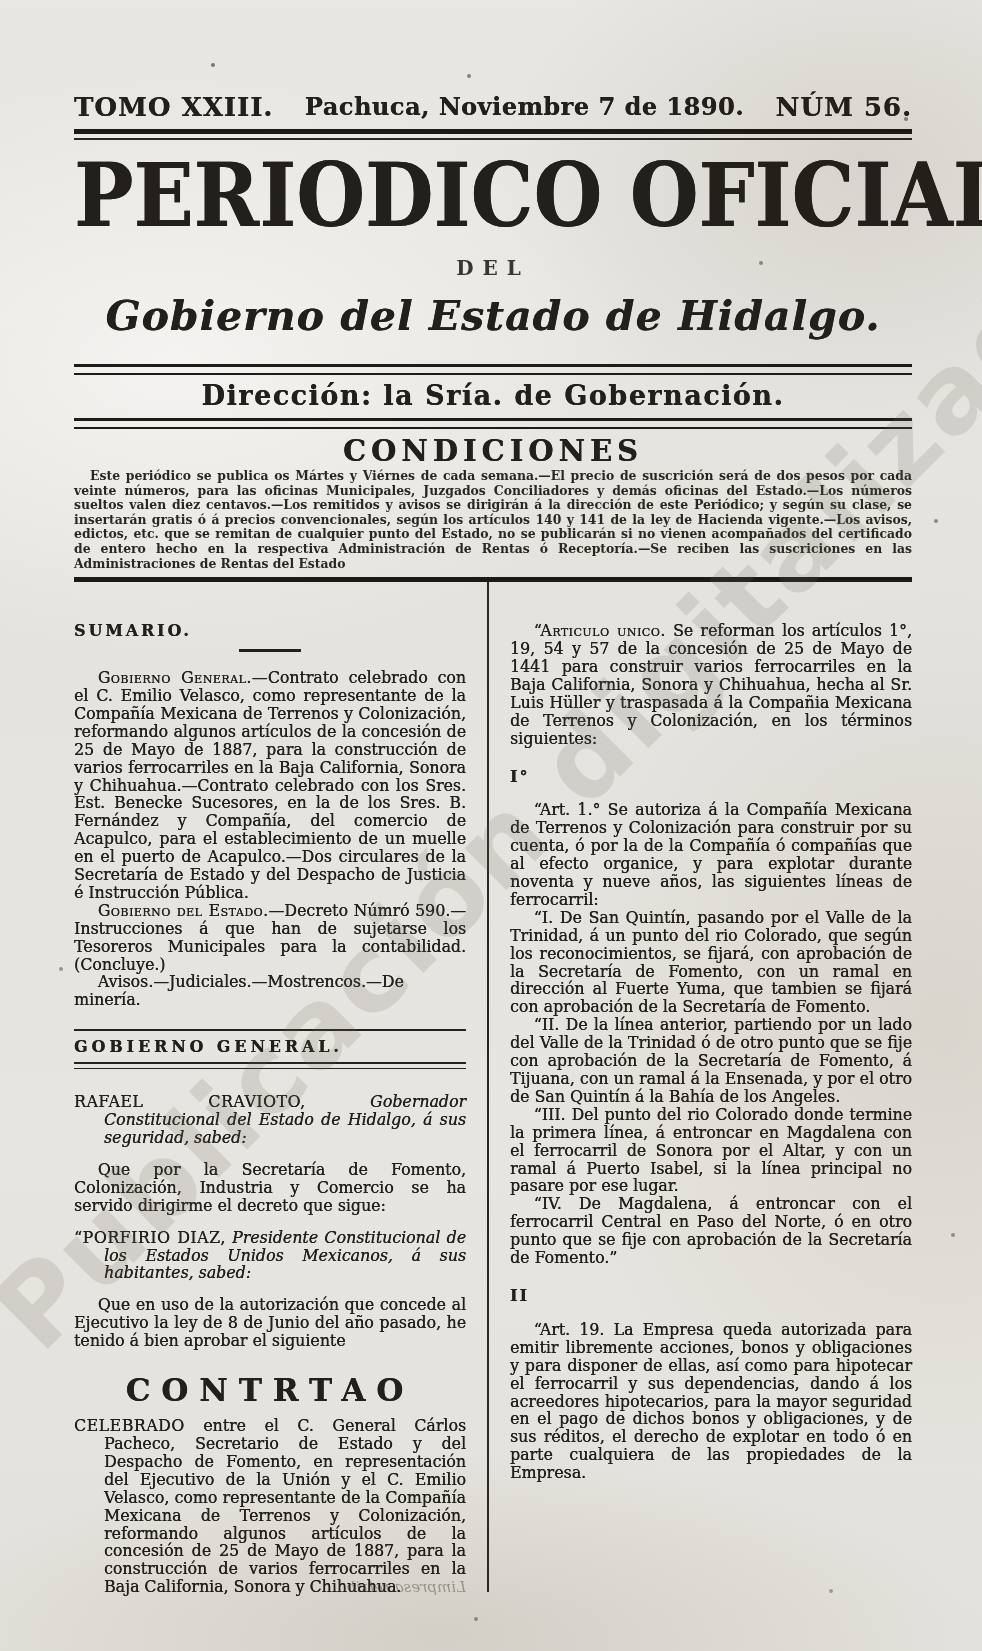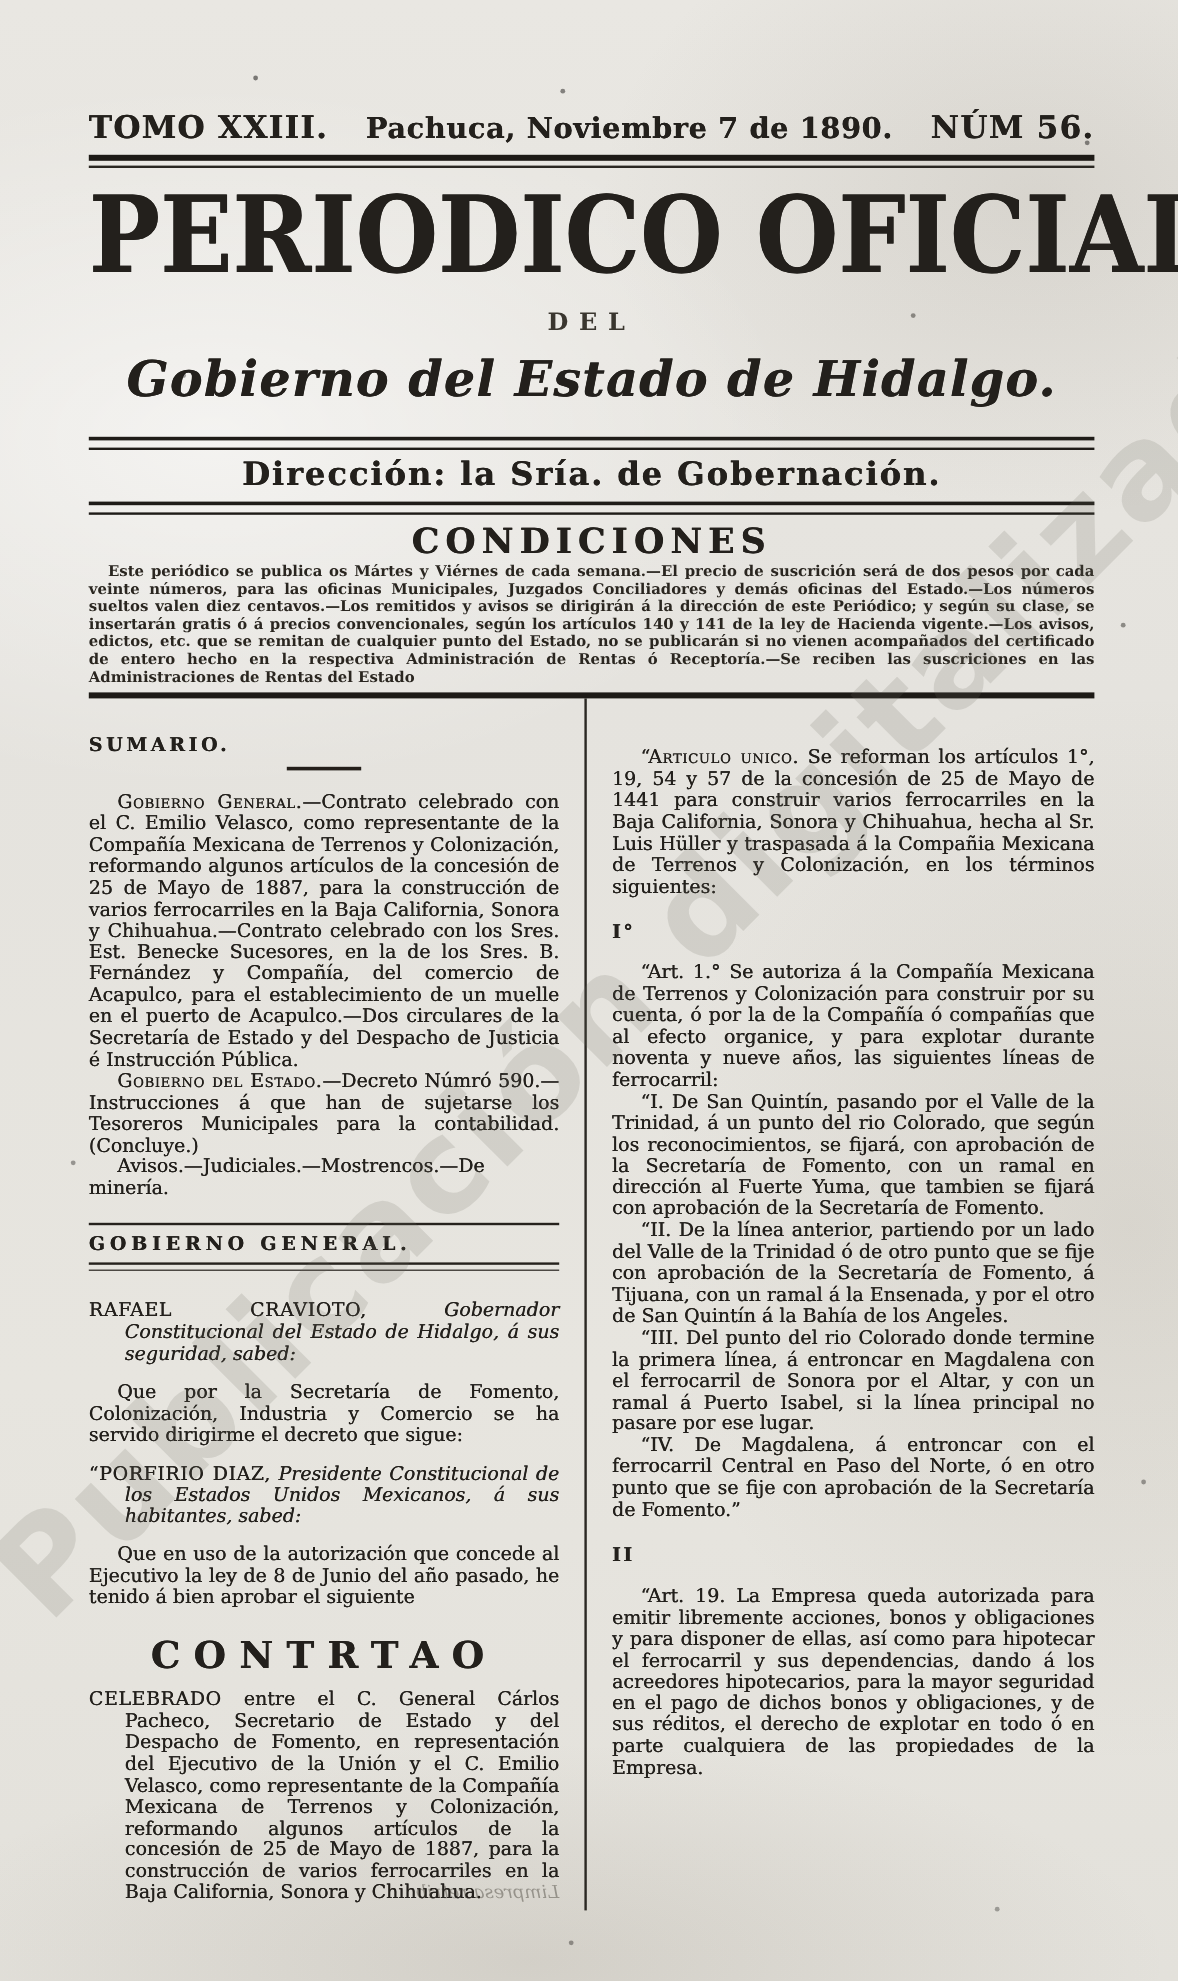--- a/index.html
+++ b/index.html
@@ -52,21 +52,21 @@
 
   .direccion-wrap{margin-top:24px;}
   .direccion{text-align:center;font-weight:bold;font-size:27px;letter-spacing:1.5px;padding:5px 0 7px;}
 
   .cond-heading{margin-top:5px;text-align:center;font-weight:bold;font-size:29px;letter-spacing:5px;}
   .cond-text{margin-top:1px;font-weight:bold;font-size:12.4px;line-height:14.6px;text-align:justify;
     text-indent:16px;color:#2a2620;}
   .rule-bottom{margin-top:6px;}
 
   .columns{display:flex;align-items:stretch;margin-top:0;}
-  .col-left{width:392px;padding-top:30px;}
+  .col-left{width:392px;padding-top:40px;}
   .col-gap{width:44px;display:flex;justify-content:center;}
   .col-divider{width:2px;background:#2b2823;height:1010px;margin-top:0;}
   .col-right{flex:1;padding-top:40px;}
 
   .col p{margin:0;font-size:15.8px;line-height:17.9px;text-align:justify;}
   .sc{font-variant:small-caps;letter-spacing:.5px;}
   .it{font-style:italic;}
   .indent{text-indent:1.5em;}
   .hang{padding-left:30px;text-indent:-30px;}
 

